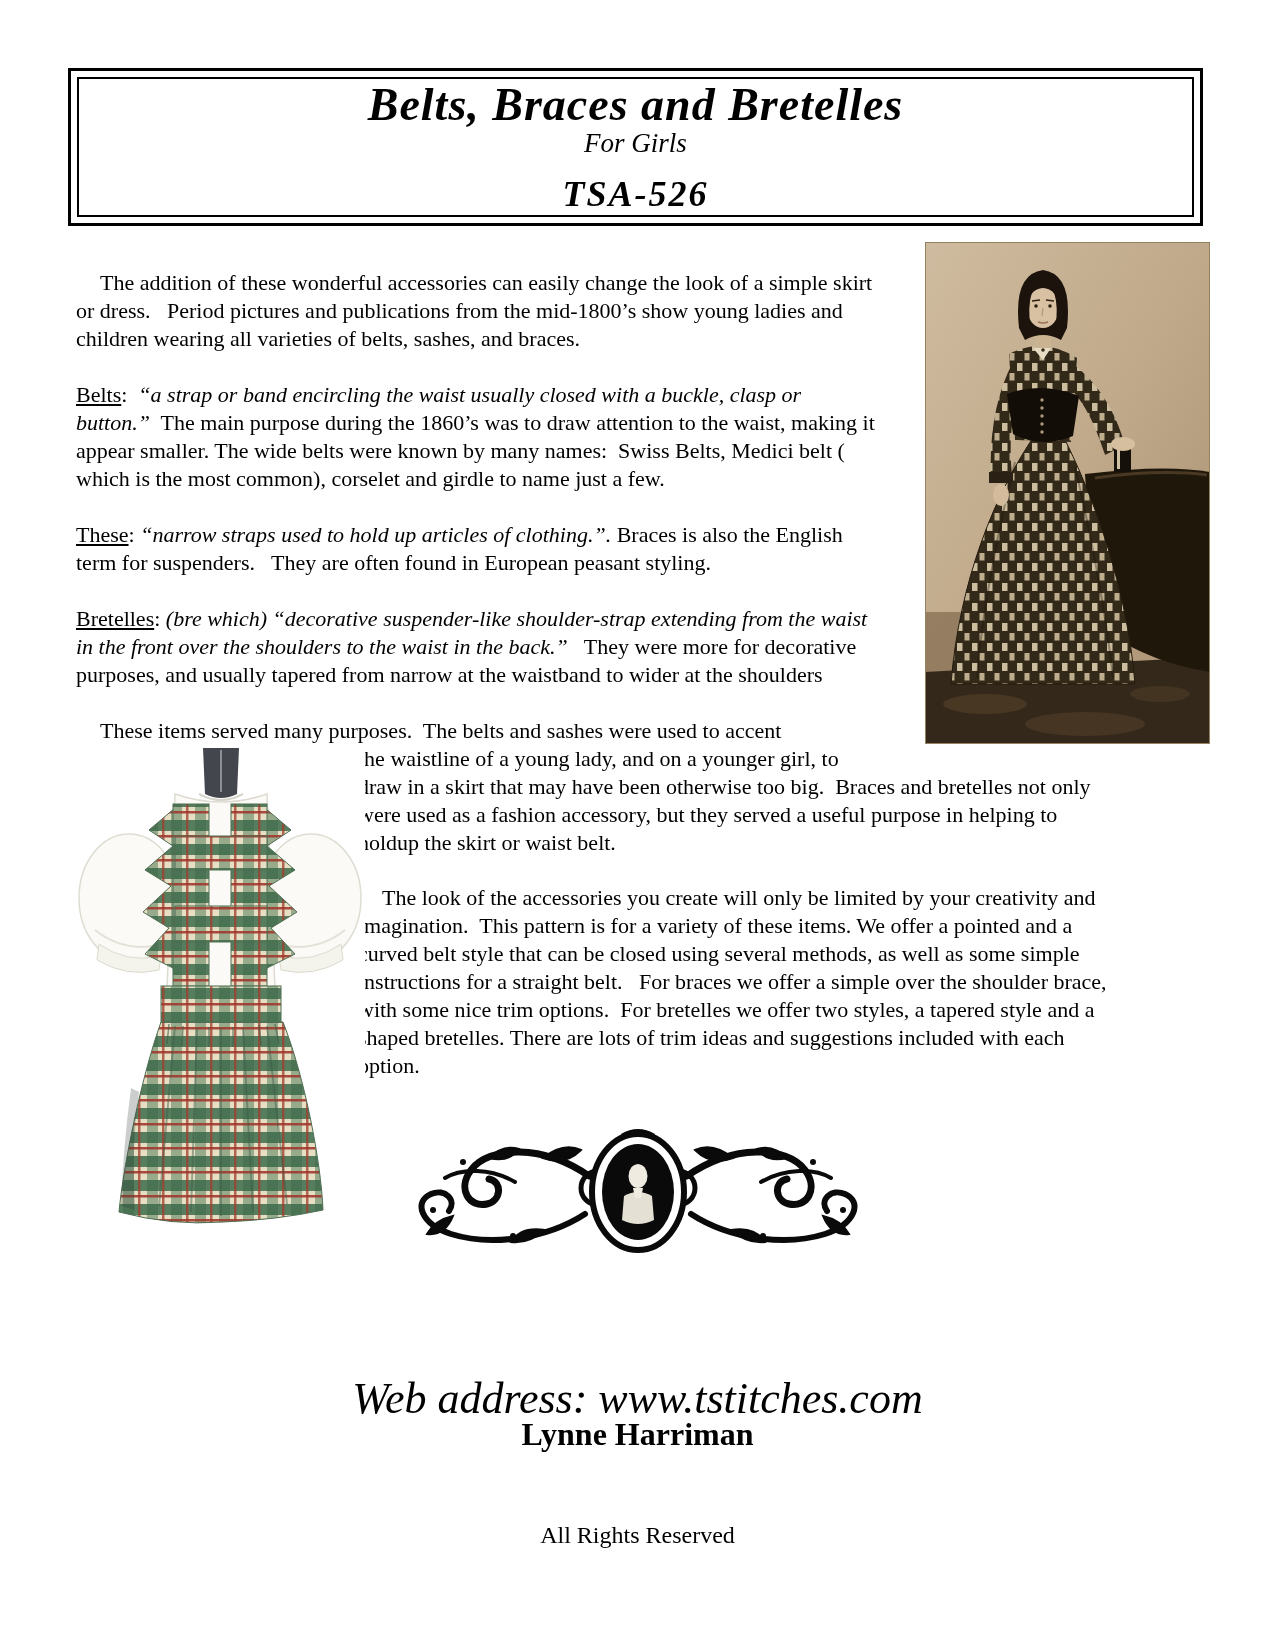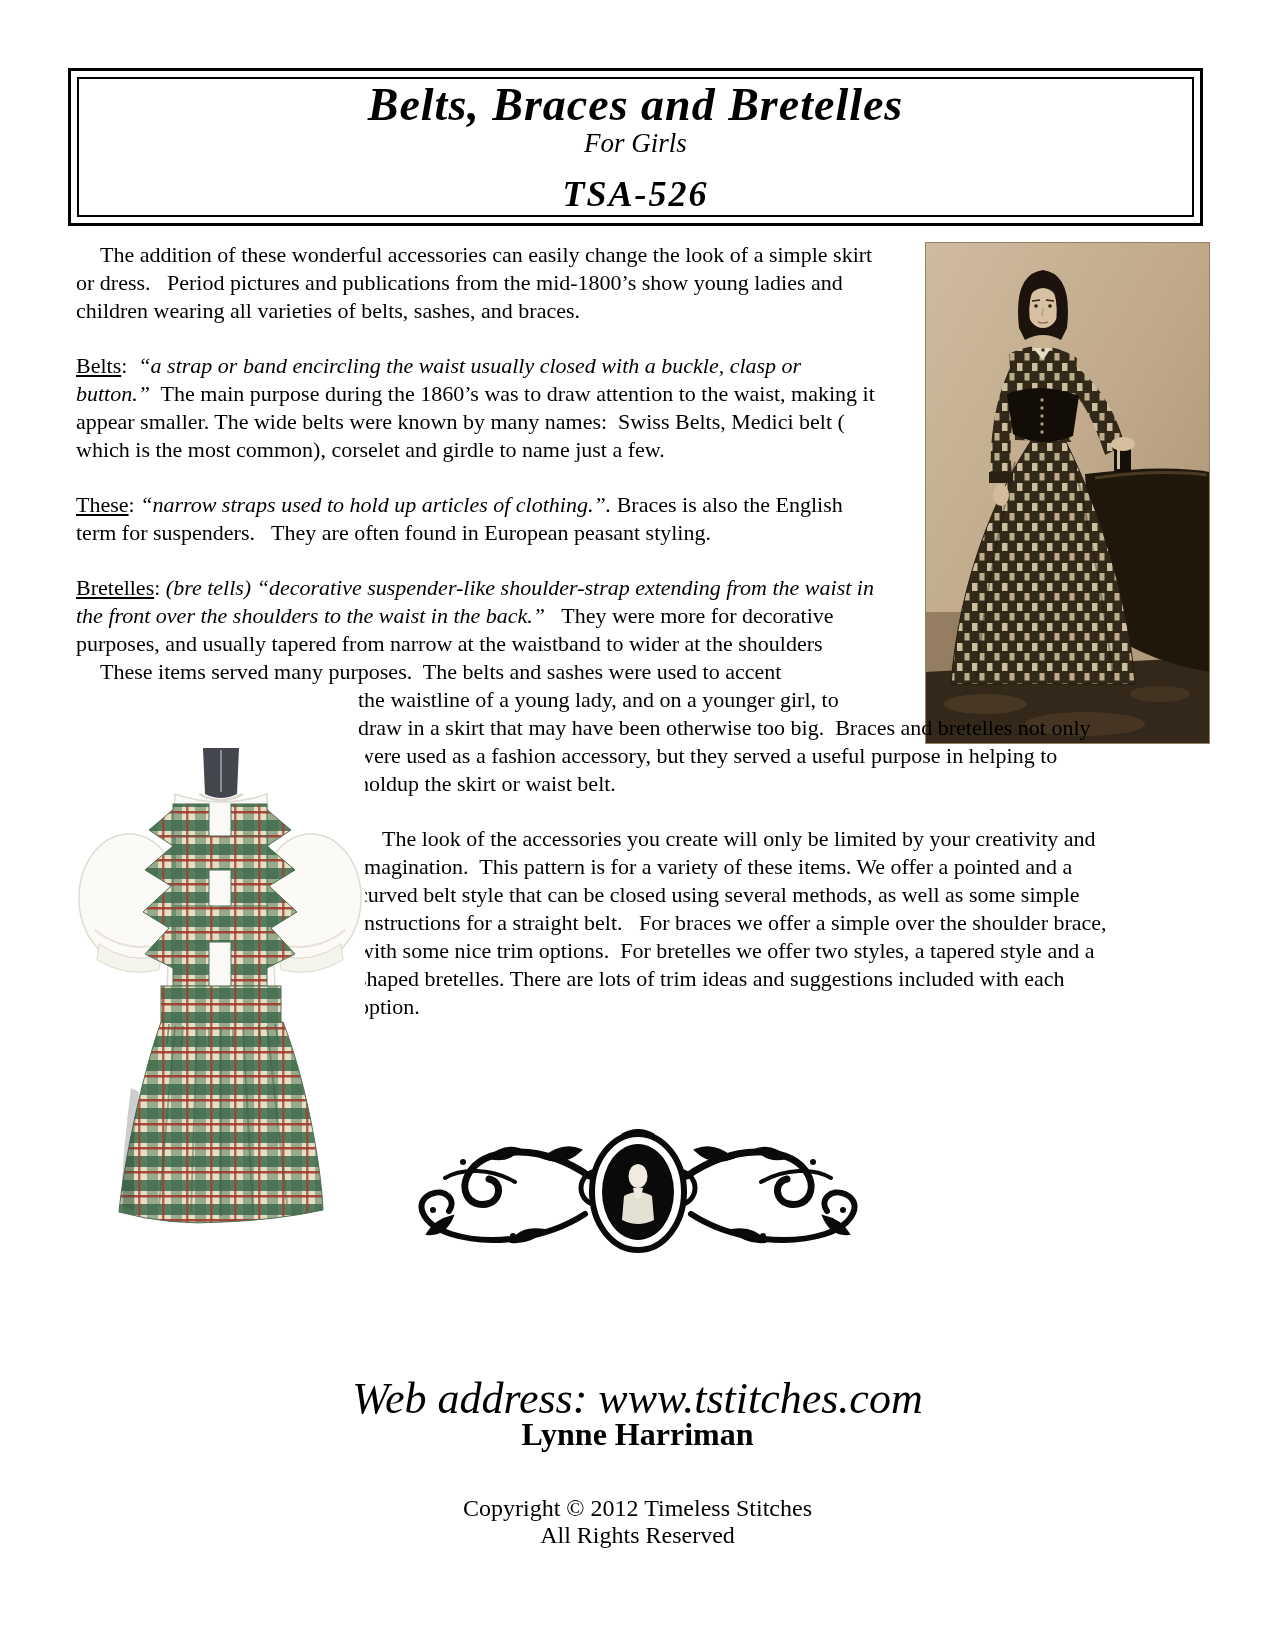--- a/index.html
+++ b/index.html
@@ -21,21 +21,21 @@
   .title-main{font-size:46px; font-style:italic; font-weight:bold; letter-spacing:1px; line-height:1;}
   .title-sub{font-size:27px; font-style:italic; margin-top:2px; line-height:1;}
   .title-num{font-size:36px; font-style:italic; font-weight:bold; margin-top:19px; letter-spacing:2px; line-height:1;}
 
   
   .content{
     position:absolute; left:76px; top:241px; width:1130px;
     font-size:22px; line-height:28px;
   }
   .para{margin:0 0 27px 0; white-space:pre-wrap;}
-  .w800{width:800px;}
+  .w800{width:800px;margin-top:28px;}
   .nogap{margin-bottom:0;}
   .ind{text-indent:24px;}
   .term{text-decoration:underline; text-underline-offset:2px;}
   .it{font-style:italic;}
   .cont{margin:0 0 27px 282px; width:763px;}
   .closing{margin:0 0 0 282px; width:763px;}
   .l1sp{float:right; width:250px; height:28px;}
 
   
   .photo-girl{position:absolute; left:925px; top:242px; width:285px; height:502px;}
@@ -122,21 +122,21 @@
     </svg>
   </div>
 
   <div class="content">
     <p class="para w800 ind">The addition of these wonderful accessories can easily change the look of a simple skirt or dress.   Period pictures and publications from the mid-1800’s show young ladies and children wearing all varieties of belts, sashes, and braces.</p>
 
     <p class="para w800"><span class="term">Belts</span><span>:  </span><span class="it">“a strap or band encircling the waist usually closed with a buckle, clasp or button.”</span><span>  The main purpose during the 1860’s was to draw attention to the waist, making it appear smaller. The wide belts were known by many names:  Swiss Belts, Medici belt ( which is the most common), corselet and girdle to name just a few.</span></p>
 
     <p class="para w800"><span class="term">These</span><span>: </span><span class="it">“narrow straps used to hold up articles of clothing.”.</span><span> Braces is also the English term for suspenders.   They are often found in European peasant styling.</span></p>
 
-    <p class="para w800 nogap"><span class="term">Bretelles</span><span>: </span><span class="it">(bre tells)</span><span class="it"> “decorative suspender-like shoulder-strap extending from the waist in the front over the shoulders to the waist in the back.”</span><span>   They were more for decorative purposes, and usually tapered from narrow at the waistband to wider at the shoulders</span></p>
+    <p class="para w800 nogap"><span class="term">Bretelles</span><span>: </span><span class="it">(bre which)</span><span class="it"> “decorative suspender-like shoulder-strap extending from the waist in the front over the shoulders to the waist in the back.”</span><span>   They were more for decorative purposes, and usually tapered from narrow at the waistband to wider at the shoulders</span></p>
 
     <p class="para w800 nogap ind">These items served many purposes.  The belts and sashes were used to accent</p>
 
     <p class="para cont"><span class="l1sp"></span><span>the waistline of a young lady, and on a younger girl, to draw in a skirt that may have been otherwise too big.  Braces and bretelles not only were used as a fashion accessory, but they served a useful purpose in helping to holdup the skirt or waist belt.</span></p>
 
     <p class="para closing ind">The look of the accessories you create will only be limited by your creativity and imagination.  This pattern is for a variety of these items. We offer a pointed and a curved belt style that can be closed using several methods, as well as some simple instructions for a straight belt.   For braces we offer a simple over the shoulder brace, with some nice trim options.  For bretelles we offer two styles, a tapered style and a shaped bretelles. There are lots of trim ideas and suggestions included with each option.</p>
   </div>
 
   <div class="photo-dress">
     <svg viewBox="0 0 290 505">
@@ -223,16 +223,15 @@
       <ellipse cx="245" cy="74" rx="36" ry="48" fill="#0a0a0a"></ellipse>
       <ellipse cx="245" cy="58" rx="9.5" ry="12" fill="#efebe0"></ellipse>
       <path d="M236 50 Q245 42 254 50 Q250 45 245 45 Q240 45 236 50 Z" fill="#0a0a0a"></path>
       <path d="M229 102 L231 78 Q245 70 259 78 L261 102 Q245 110 229 102 Z" fill="#e4e0d4"></path>
       <path d="M240 70 L250 70 L248 80 L242 80 Z" fill="#efebe0"></path>
     </svg>
   </div>
 
   <div class="ft web">Web address: www.tstitches.com</div>
   <div class="ft owner">Lynne Harriman</div>
-  <div class="ft copy1">Copyright © 2012 Timeless Stitches</div>
   <div class="ft copy2">All Rights Reserved</div>
 
 </div>
 
 </body></html>

